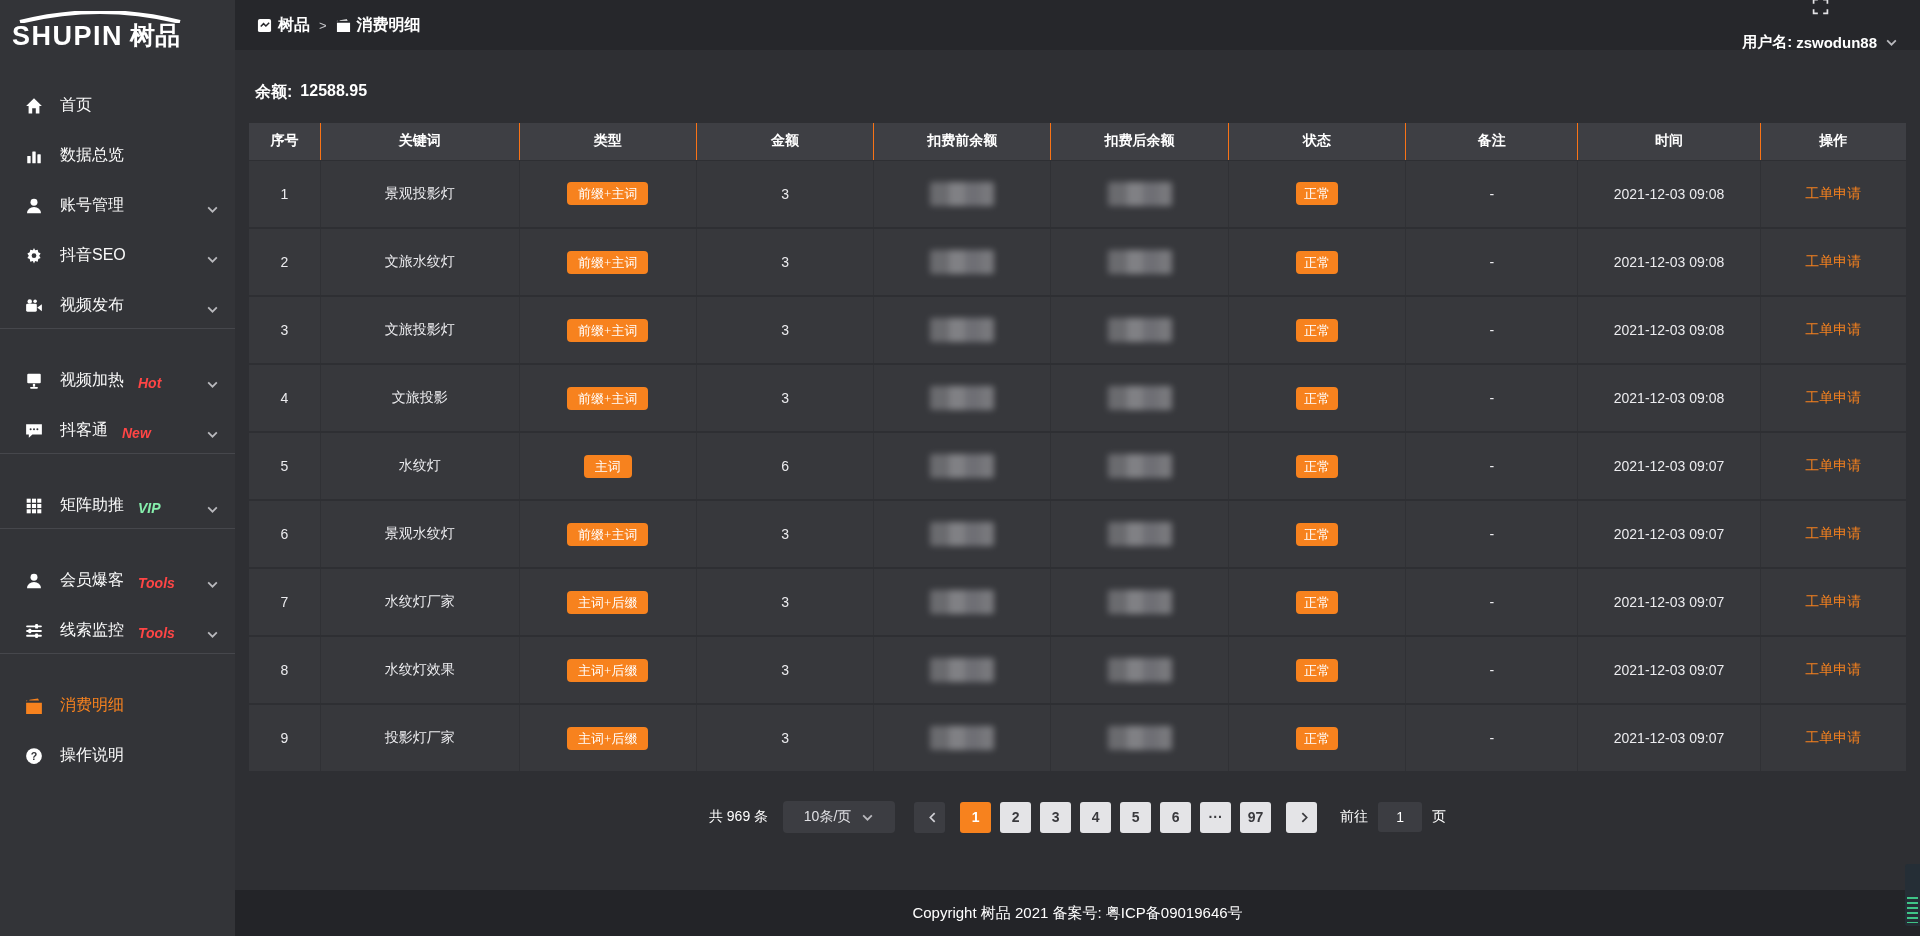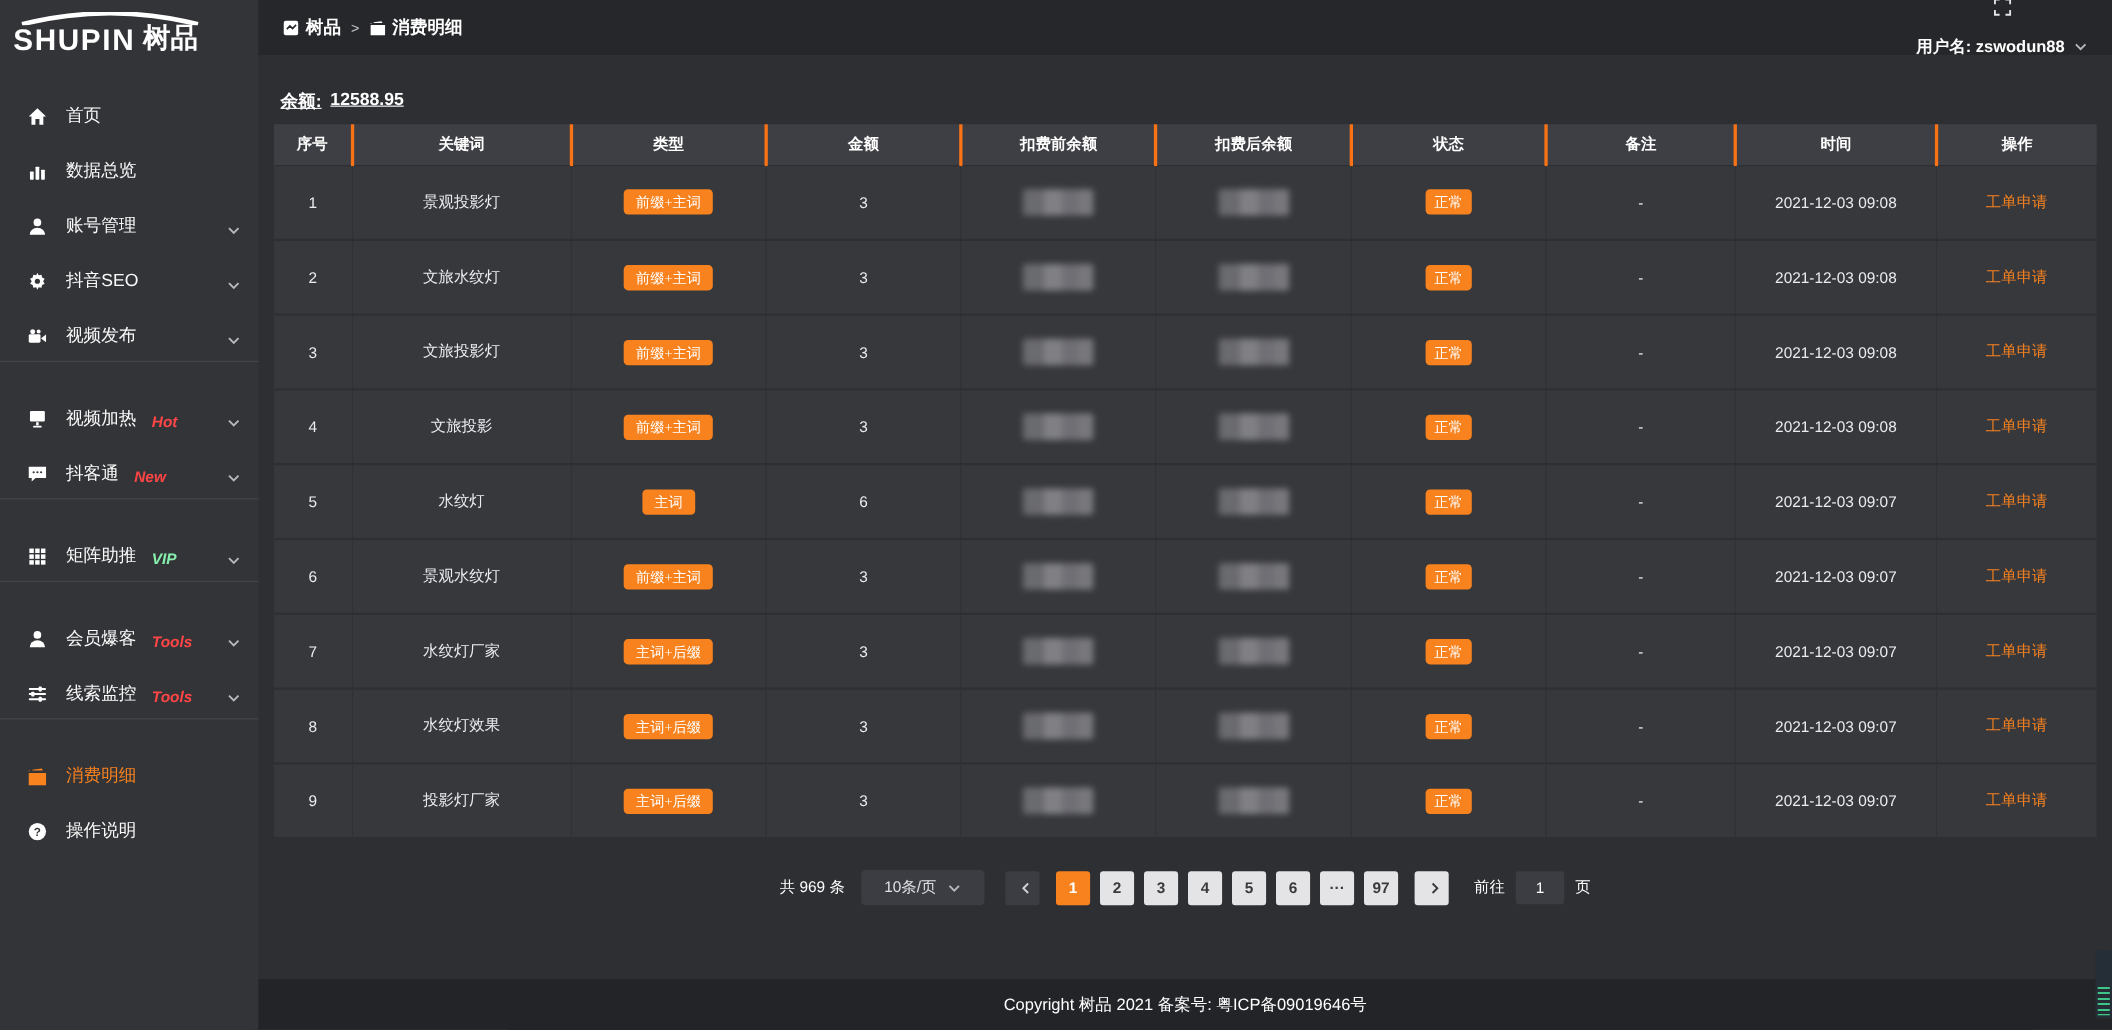--- a/index.html
+++ b/index.html
@@ -36,25 +36,25 @@
   .crumb .ico { display:inline-flex; color:#fff; }
   .crumb .ico svg { width:15px; height:15px; fill:currentColor; }
   .crumb-sep { color:#c7c7cb; font-size:13px; font-weight:400; }
   .topbar-right { margin-left:auto; display:flex; align-items:center; gap:18px;flex-direction:column; }
   .fs-btn { display:inline-flex; color:#e3e3e6; cursor:pointer; }
   .fs-btn svg { width:17px; height:17px; stroke:currentColor; fill:none; stroke-width:1.6; }
   .user-box { display:flex; align-items:center; gap:4px; font-size:15px; font-weight:600; color:#fff; cursor:pointer; }
   .user-box .nav-chevron { margin-left:4px; }
 
   .content { flex:1; padding:0 14px; }
-  .balance-line { margin:32px 6px 10px; font-size:16px; font-weight:700; color:#fff; display:flex; gap:8px;text-decoration:underline; }
+  .balance-line { margin:32px 6px 20px; font-size:16px; font-weight:700; color:#fff; display:flex; gap:8px; }
 
   
   table { width:100%; border-collapse:collapse; table-layout:fixed; background:#37383c; }
-  thead th { background:#3e3f44; height:37px; font-size:14px; font-weight:700; color:#fff; border-right:3px solid #f97316; border-bottom:1px solid #2e2f33; }
+  thead th { background:#3e3f44; height:37px; font-size:14px; font-weight:700; color:#fff; border-right:1px solid #f97316; border-bottom:1px solid #2e2f33; }
   thead th:last-child { border-right:none; }
   tbody td { height:68px; text-align:center; color:#ececef; font-size:14px; border-right:1px solid #303135; border-bottom:2px solid #2e2f33; }
   tbody td:last-child { border-right:none; }
   .tag { display:inline-block; background:#f7821e; color:#fff; border-radius:4px; padding:5px 11px; font-size:13px; line-height:1;font-family:Liberation Serif, serif; }
   .tag.status { padding:5px 8px; }
   .masked { width:64px; height:24px; margin:0 auto; border-radius:2px; opacity:.75;
     background:
       linear-gradient(90deg,#7c7c80 0 30%, #99999d 30% 55%, #828288 55% 80%, #8e8e92 80%);
     filter: blur(3px); }
   .action-link { color:#f7821e; cursor:pointer; font-size:14px; }

